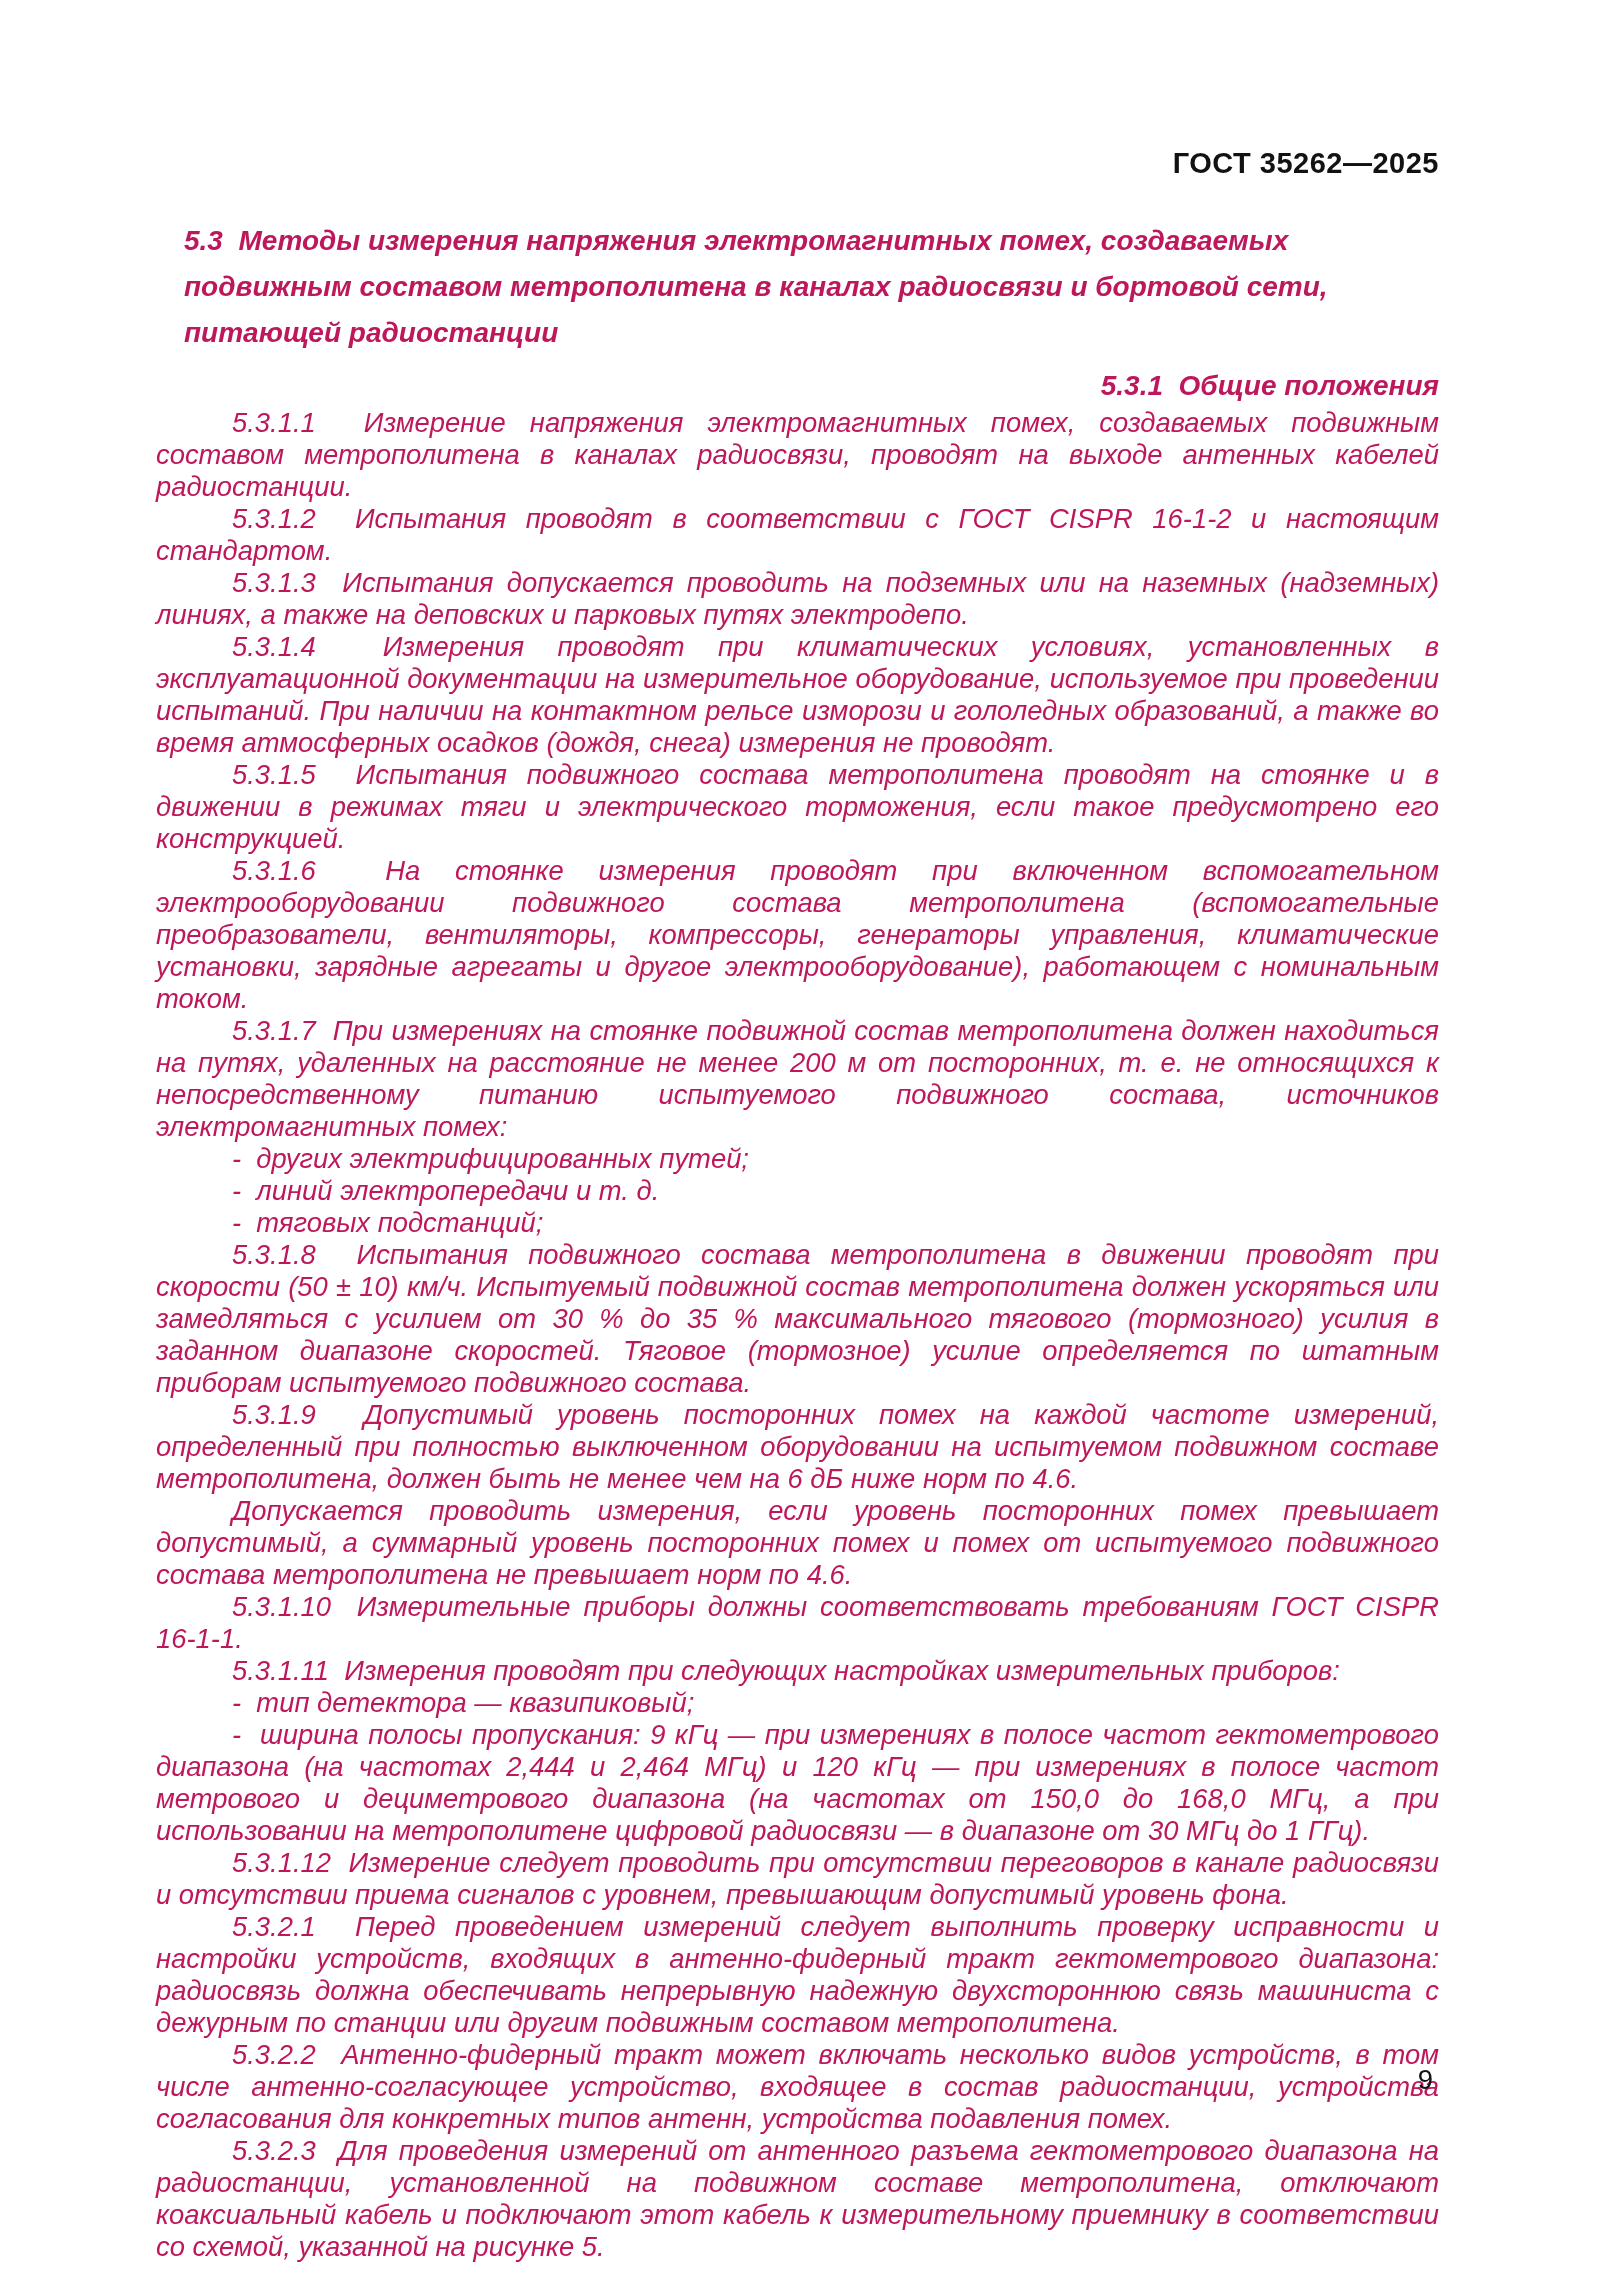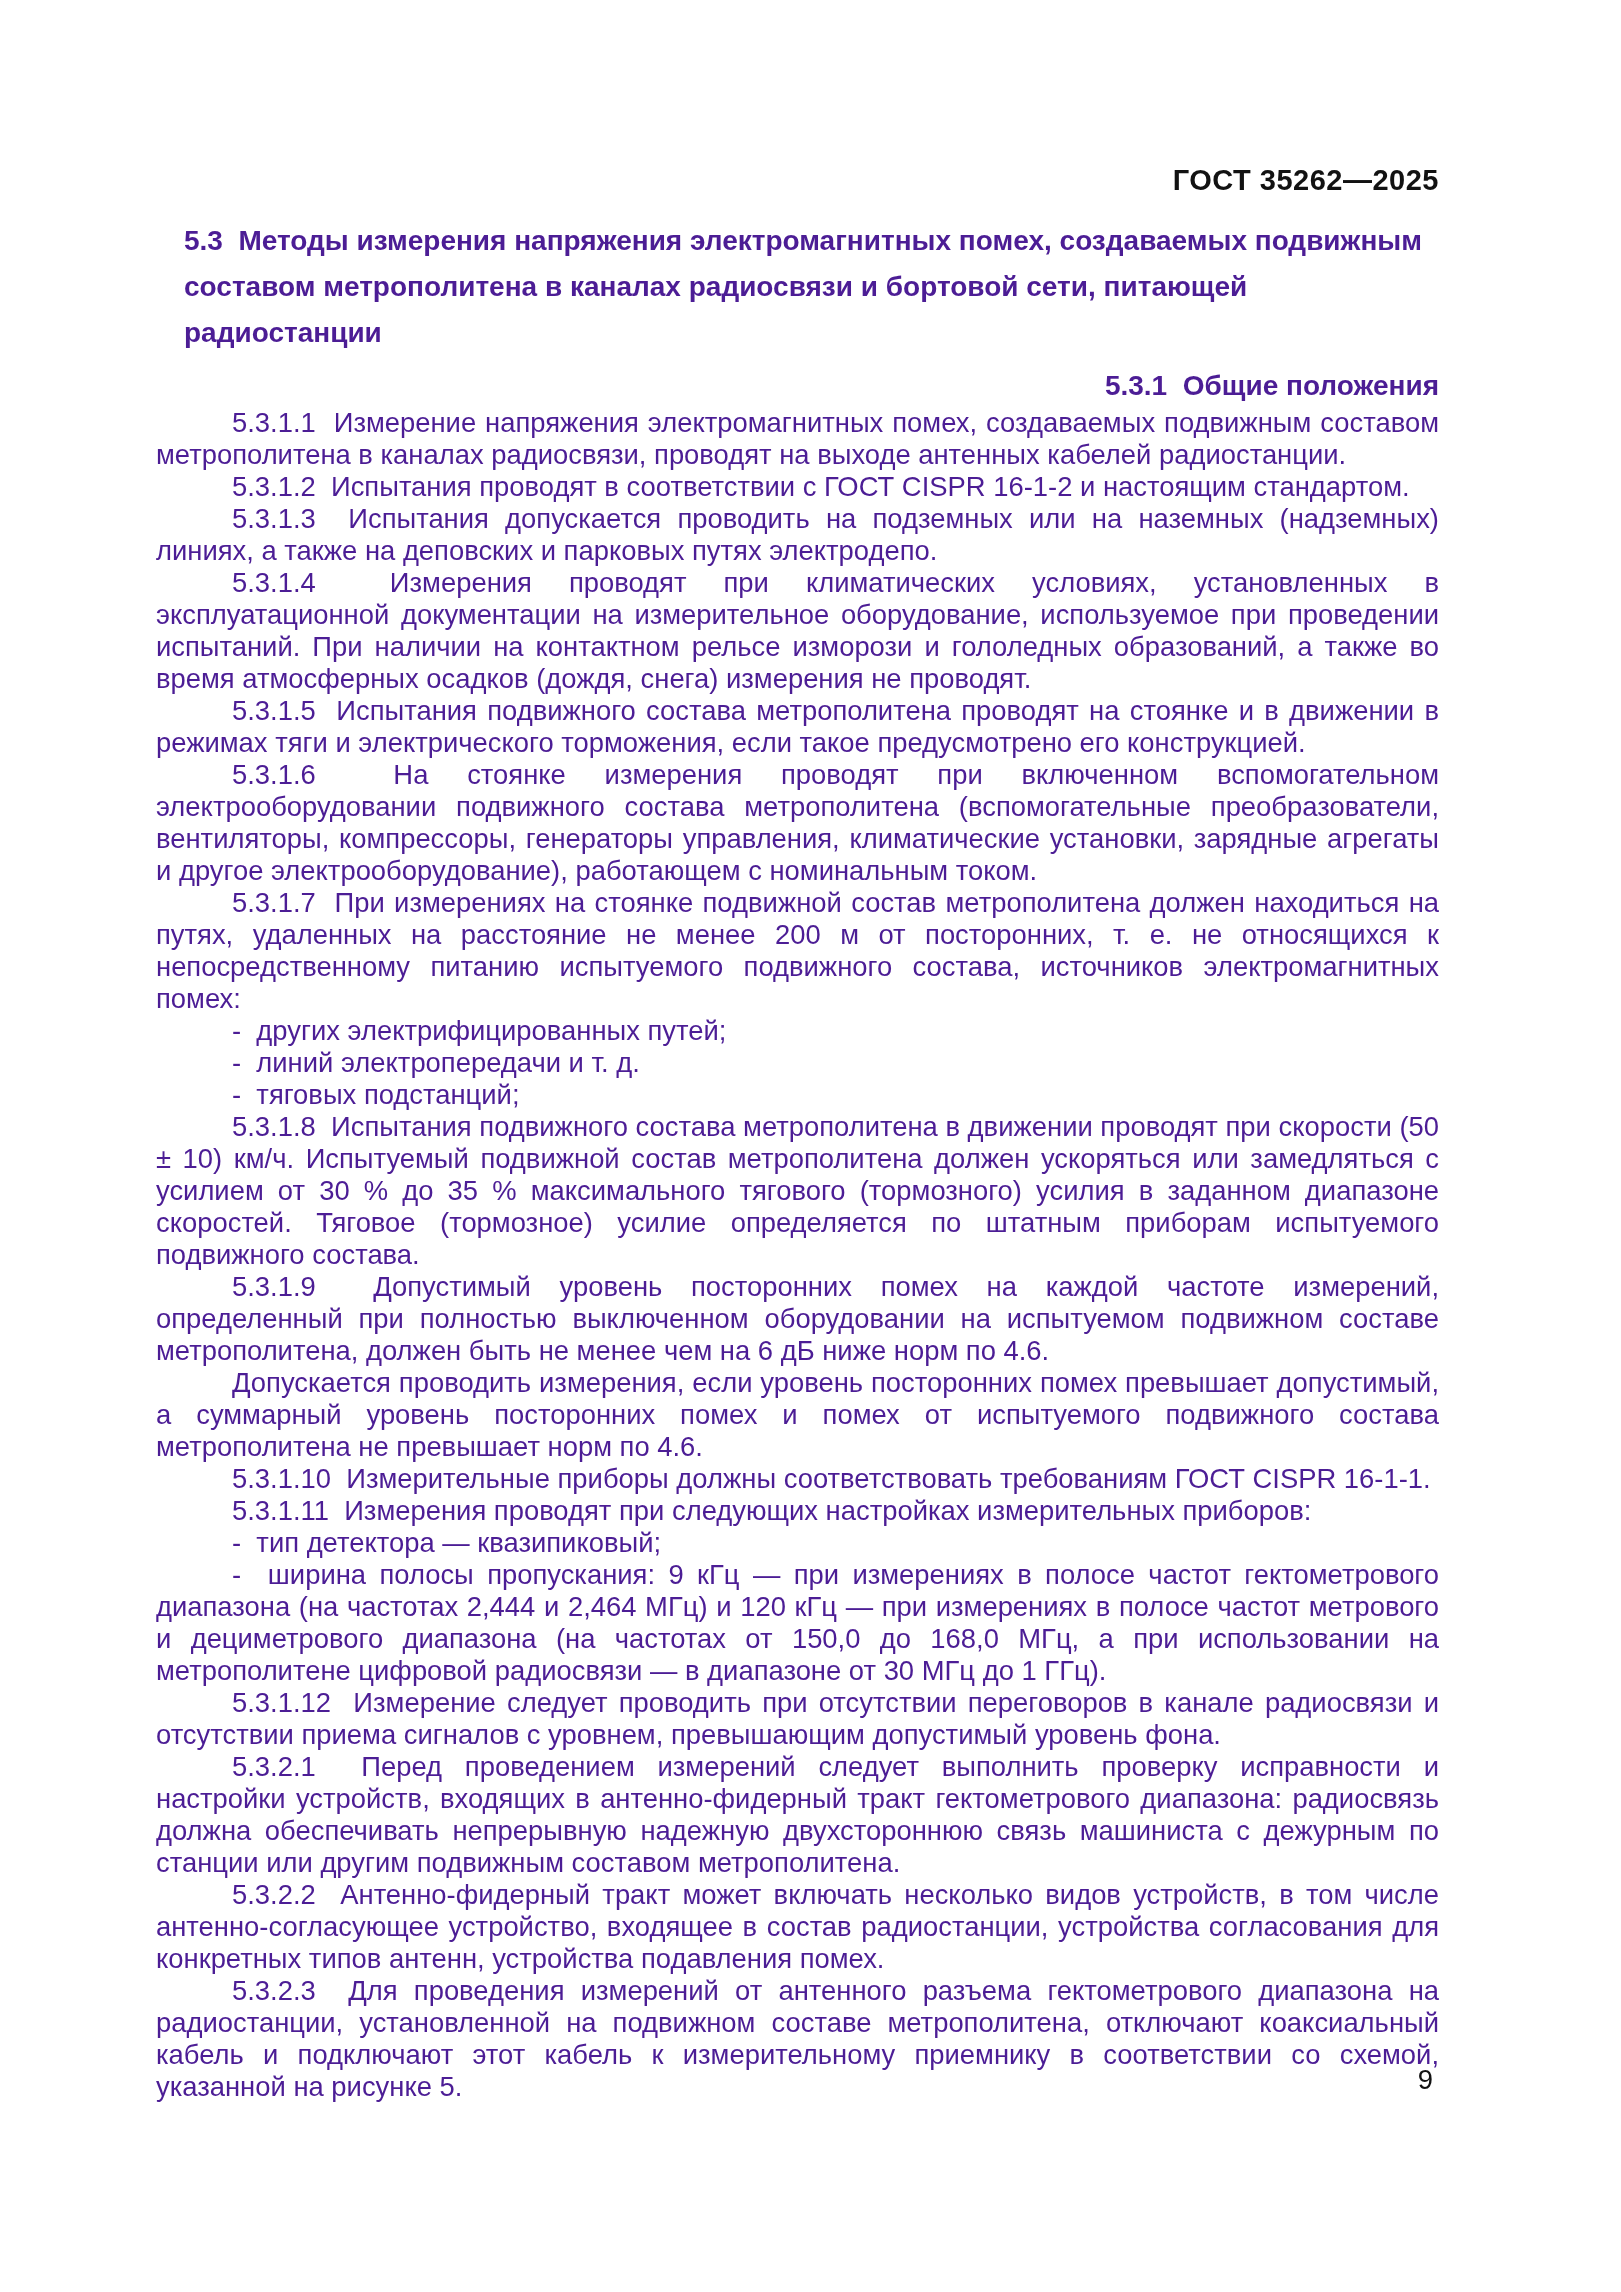--- a/index.html
+++ b/index.html
@@ -9,36 +9,36 @@
     width: 1621px;
     height: 2293px;
     margin: 0 auto;
     background: #ffffff;
     font-family: "Liberation Sans", sans-serif;
     color: #121212;
     overflow: hidden;
   }
   .doc-header {
     position: absolute;
-    top: 164px;
+    top: 147px;
     left: 108px;
     right: 182px;
     text-align: right;
     font-weight: bold;
     font-size: 29px;
     line-height: 33px;
     letter-spacing: 0.5px;
   }
   .doc-body {
     position: absolute;
     top: 218px;
     left: 108px;
     right: 182px;
   }
-  .doc-body p { color: #4c1d95; }
+  .doc-body p { color: #be185d; font-style: italic; }
   p.para {
     font-size: 27.4px;
     line-height: 32px;
     text-align: justify;
     text-indent: 76px;
     margin-left: 48px;
   }
   p.h2 {
     font-weight: bold;
     font-size: 28px;

